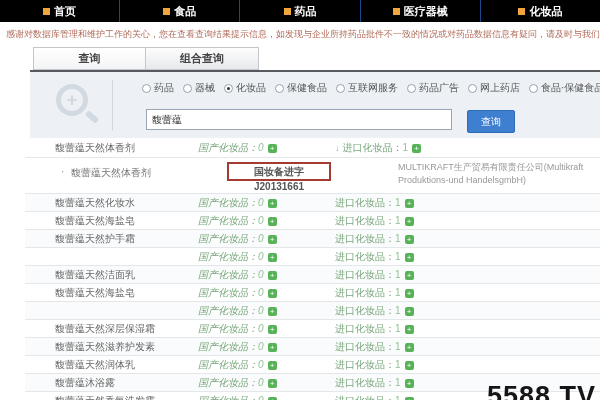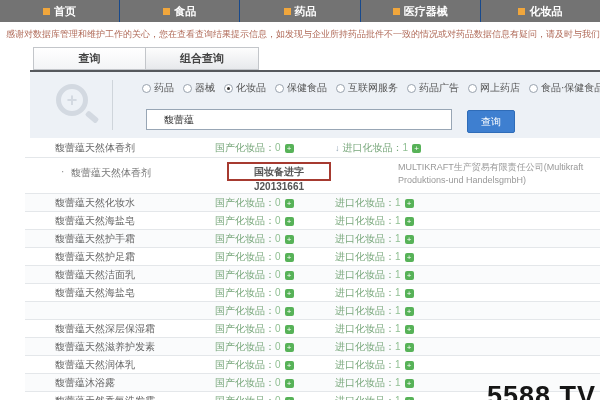--- a/index.html
+++ b/index.html
@@ -1,21 +1,21 @@
 <!DOCTYPE html>
 <html><head>
 <meta charset="utf-8">
 <style>
   * { margin:0; padding:0; box-sizing:border-box; }
   html,body { width:600px; height:400px; }
   body { position:relative; overflow:hidden; background:#fff;
          font-family:"Liberation Sans","DejaVu Sans",sans-serif; }
 
   
-  .nav { position:absolute; left:0; top:0; right:0; height:22px; background:#737373; display:flex; }
+  .nav { position:absolute; left:0; top:0; right:0; height:22px; background:#000000; display:flex; }
   .nav-item { flex:1; display:flex; align-items:center; justify-content:center; gap:4px;
               border-right:1px solid #17498c; color:#fff; font-size:11px; font-weight:bold; cursor:pointer; }
   .nav-item:last-child { border-right:none; }
   .nav-ico { width:7px; height:7px; background:#f0a63c; display:inline-block; }
 
   
   .notice { position:absolute; top:28px; left:6px; right:0; font-size:9px; color:#b06a58;
             white-space:nowrap; overflow:hidden; }
 
   
@@ -35,33 +35,33 @@
   .mag-handle { position:absolute; left:55px; top:42px; width:14px; height:6px; background:#d3d9e1;
                 transform:rotate(40deg); border-radius:2px; }
   .vdiv { position:absolute; left:82px; top:8px; height:50px; border-left:1px solid #cfd5db; }
   .radios { position:absolute; left:112px; top:9px; display:flex; gap:9px; font-size:10px; color:#555;
             align-items:center; white-space:nowrap; }
   .radio-opt { display:flex; align-items:center; gap:3px; cursor:pointer; }
   .rdot { width:9px; height:9px; border:1px solid #98a2ad; border-radius:50%; background:#fff;
           display:inline-block; position:relative; flex:0 0 auto; }
   .rdot .in { position:absolute; left:2px; top:2px; width:3px; height:3px; border-radius:50%; background:#333; }
   .search-input { position:absolute; left:116px; top:37px; width:306px; height:21px; border:1px solid #98a6b5;
-                  font-size:10px; padding:0 17px; color:#333;
+                  font-size:10px; padding:0 5px; color:#333;
                   font-family:"Liberation Sans","DejaVu Sans",sans-serif; }
   .search-btn { position:absolute; left:437px; top:38px; width:48px; height:23px; background:#3e7fd0;
                 color:#fff; font-size:10px; border:1px solid #2f6cb8; border-radius:2px; cursor:pointer;
                 font-family:"Liberation Sans","DejaVu Sans",sans-serif; }
 
   
   .table { position:absolute; top:138px; left:25px; right:0; }
   .trow { position:relative; height:18px; line-height:17px; border-bottom:1px solid #e4e7ea; font-size:10px; }
   .trow.alt { background:#fafbfc; }
   .trow.first { height:20px; line-height:19px; }
   .c-name { position:absolute; left:30px; color:#666; cursor:pointer; white-space:nowrap; }
-  .c-dom  { position:absolute; left:190px; color:#79a87c; white-space:nowrap; }
+  .c-dom  { position:absolute; left:173px; color:#79a87c; white-space:nowrap;font-style:italic; }
   .c-imp  { position:absolute; left:310px; color:#79a87c; white-space:nowrap; }
   .cnt { color:#8fbf92; }
   .gicon { display:inline-block; width:9px; height:9px; background:#57b258; border-radius:2px; color:#fff;
            font-size:8px; line-height:9px; text-align:center; margin-left:4px; vertical-align:0; cursor:pointer; }
   .exp-arrow { color:#8fa3b5; margin-right:3px; font-size:9px; }
   .subrow { position:relative; height:36px; border-bottom:1px solid #e4e7ea; font-size:10px; background:#fff; }
   .sub-bullet { position:absolute; left:36px; top:8px; color:#888; }
   .sub-name { position:absolute; left:46px; top:8px; color:#777; cursor:pointer; }
   .license { position:absolute; left:202px; top:4px; width:104px; height:19px; line-height:15px;
              text-align:center; border:2px solid #a63a30; color:#555; font-weight:bold; font-size:10px; }
@@ -173,21 +173,20 @@
       <span class="c-name">馥蕾蕴天然海盐皂</span>
       <span class="c-dom">国产化妆品：<span class="cnt">0</span><span class="gicon">+</span></span>
       <span class="c-imp"><span>进口化妆品：</span><span class="cnt">1</span><span class="gicon">+</span></span>
     </div>
     <div class="trow alt">
       <span class="c-name">馥蕾蕴天然护手霜</span>
       <span class="c-dom">国产化妆品：<span class="cnt">0</span><span class="gicon">+</span></span>
       <span class="c-imp"><span>进口化妆品：</span><span class="cnt">1</span><span class="gicon">+</span></span>
     </div>
     <div class="trow">
-      <span class="c-name">馥蕾蕴天然护足霜</span>
       <span class="c-dom">国产化妆品：<span class="cnt">0</span><span class="gicon">+</span></span>
       <span class="c-imp"><span>进口化妆品：</span><span class="cnt">1</span><span class="gicon">+</span></span>
     </div>
     <div class="trow alt">
       <span class="c-name">馥蕾蕴天然洁面乳</span>
       <span class="c-dom">国产化妆品：<span class="cnt">0</span><span class="gicon">+</span></span>
       <span class="c-imp"><span>进口化妆品：</span><span class="cnt">1</span><span class="gicon">+</span></span>
     </div>
     <div class="trow">
       <span class="c-name">馥蕾蕴天然海盐皂</span>

